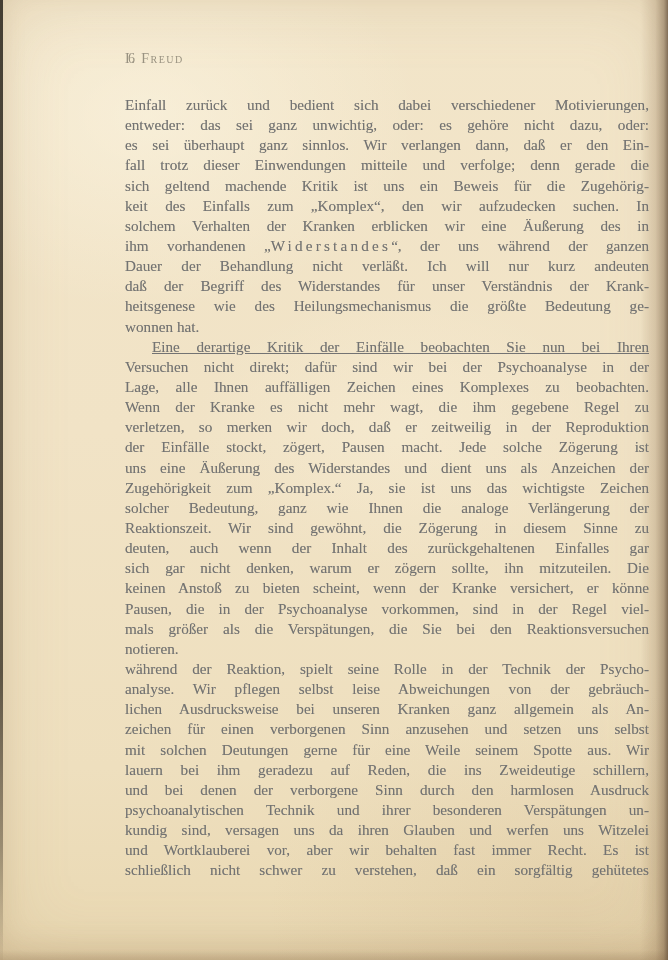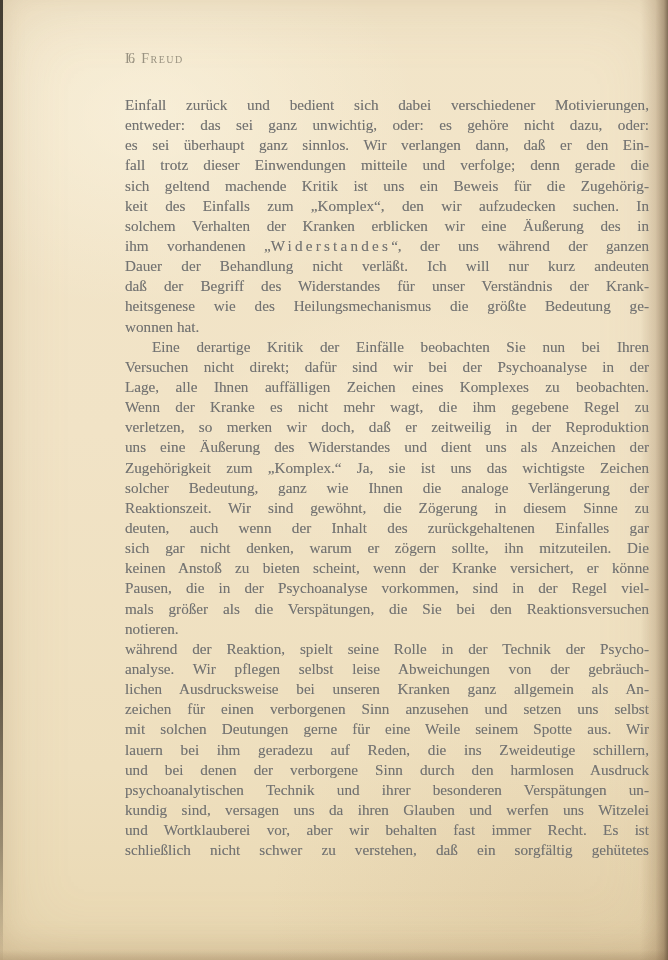--- a/index.html
+++ b/index.html
@@ -92,20 +92,21 @@
     text-align: justify;
     text-align-last: justify;
     white-space: nowrap;
   }
   .line.para-end {
     text-align-last: left;
     white-space: normal;
   }
   .line.indent {
     text-indent: 27px;
+    text-decoration: underline;
   }
   .spaced {
     letter-spacing: 3.2px;
     margin-top: 48px;
   }
 </style>
 </head>
 <body>
 
 <div class="vignette"></div>
@@ -129,20 +130,21 @@
     <div class="line">ihm vorhandenen „<span class="spaced">Widerstandes</span>“, der uns während der ganzen</div>
     <div class="line">Dauer der Behandlung nicht verläßt.  Ich will nur kurz andeuten</div>
     <div class="line">daß der Begriff des Widerstandes für unser Verständnis der Krank-</div>
     <div class="line">heitsgenese wie des Heilungsmechanismus die größte Bedeutung ge-</div>
     <div class="line para-end">wonnen hat.</div>
     <div class="line indent">Eine derartige Kritik der Einfälle beobachten Sie nun bei Ihren</div>
     <div class="line">Versuchen nicht direkt; dafür sind wir bei der Psychoanalyse in der</div>
     <div class="line">Lage, alle Ihnen auffälligen Zeichen eines Komplexes zu beobachten.</div>
     <div class="line">Wenn der Kranke es nicht mehr wagt, die ihm gegebene Regel zu</div>
     <div class="line">verletzen, so merken wir doch, daß er zeitweilig in der Reproduktion</div>
+    <div class="line">der Einfälle stockt, zögert, Pausen macht.  Jede solche Zögerung ist</div>
     <div class="line">uns eine Äußerung des Widerstandes und dient uns als Anzeichen der</div>
     <div class="line">Zugehörigkeit zum „Komplex.“  Ja, sie ist uns das wichtigste Zeichen</div>
     <div class="line">solcher Bedeutung, ganz wie Ihnen die analoge Verlängerung der</div>
     <div class="line">Reaktionszeit.  Wir sind gewöhnt, die Zögerung in diesem Sinne zu</div>
     <div class="line">deuten, auch wenn der Inhalt des zurückgehaltenen Einfalles gar</div>
     <div class="line">sich gar nicht denken, warum er zögern sollte, ihn mitzuteilen.  Die</div>
     <div class="line">keinen Anstoß zu bieten scheint, wenn der Kranke versichert, er könne</div>
     <div class="line">Pausen, die in der Psychoanalyse vorkommen, sind in der Regel viel-</div>
     <div class="line">mals größer als die Verspätungen, die Sie bei den Reaktionsversuchen</div>
     <div class="line para-end">notieren.</div>

